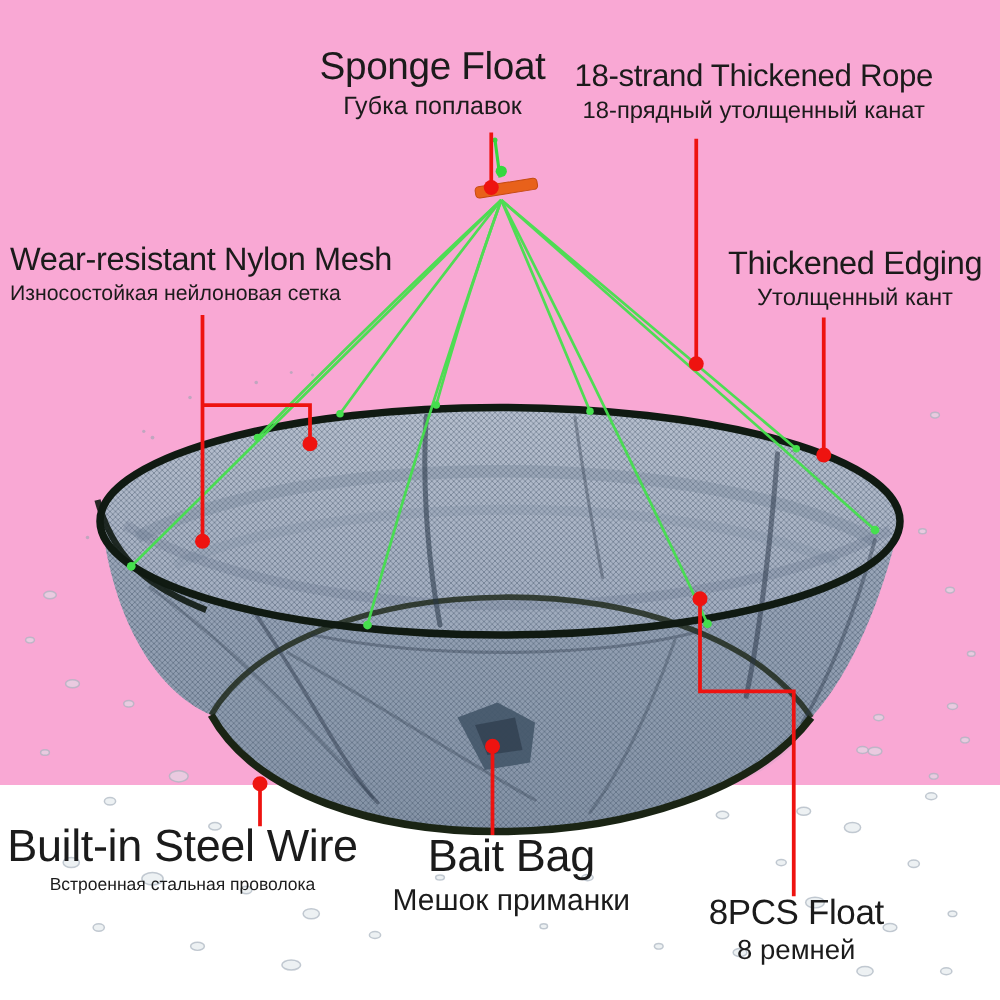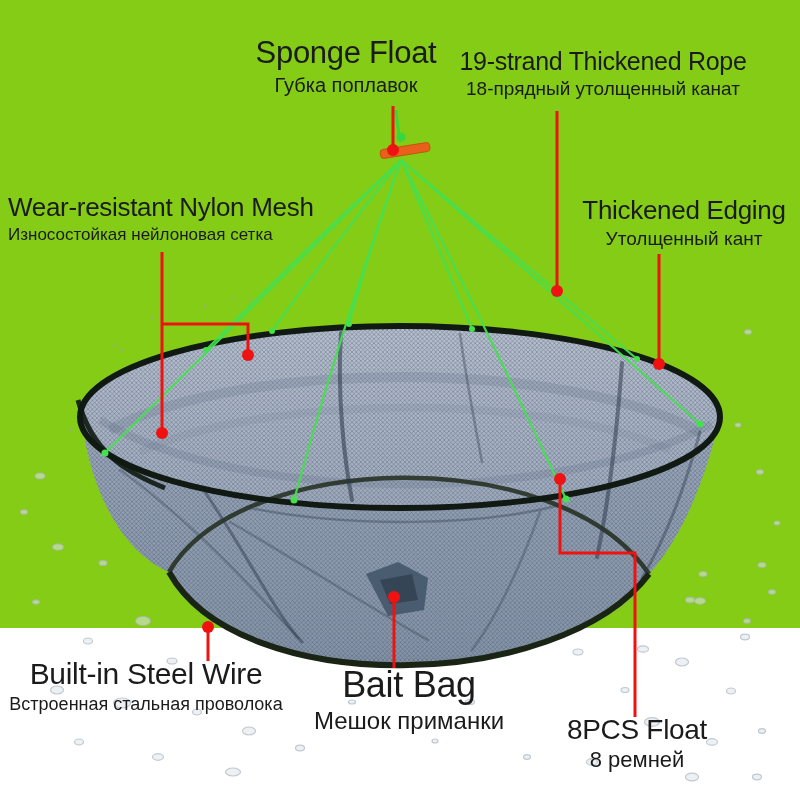--- a/index.html
+++ b/index.html
@@ -1,38 +1,38 @@
 <!DOCTYPE html>
 <html><head>
 <meta charset="utf-8">
 <style>
   html,body{margin:0;padding:0;}
   body{width:800px;height:800px;background:#ffffff;overflow:hidden;
        font-family:"Liberation Sans",sans-serif;}
-  .stage{position:relative;width:800px;height:628px;background:#84cc16;}
+  .stage{position:relative;width:800px;height:628px;background:#f9a8d4;}
   svg.scene{position:absolute;left:0;top:0;}
   .label{position:absolute;text-align:center;transform:translateX(-50%);
          color:#1b1b1b;line-height:1.12;white-space:nowrap;}
   .label .en{display:block;letter-spacing:-0.3px;}
   .label .ru{display:block;margin-top:3px;}
   .lb-sponge{left:346px;top:36px;}
   .lb-sponge .en{font-size:31px;}
   .lb-sponge .ru{font-size:20px;text-align:center;}
   .lb-rope{left:603px;top:47px;}
   .lb-rope .en{font-size:25px;}
   .lb-rope .ru{font-size:19px;}
   .lb-mesh{left:8px;top:193px;transform:none;text-align:left;}
   .lb-mesh .en{font-size:26px;}
   .lb-mesh .ru{font-size:17px;}
   .lb-edging{left:684px;top:196px;}
   .lb-edging .en{font-size:26px;}
   .lb-edging .ru{font-size:19px;}
   .lb-steel{left:146px;top:657px;}
-  .lb-steel .en{font-size:30px;}
-  .lb-steel .ru{font-size:18px;}
+  .lb-steel .en{font-size:36px;}
+  .lb-steel .ru{font-size:14px;}
   .lb-bait{left:409px;top:665px;}
   .lb-bait .en{font-size:36px;}
   .lb-bait .ru{font-size:24px;}
   .lb-straps{left:637px;top:714px;}
   .lb-straps .en{font-size:28px;}
   .lb-straps .ru{font-size:22px;}
 </style>
 </head>
 <body>
 
@@ -204,21 +204,21 @@
       <circle cx="394" cy="597" r="6"></circle>
       <circle cx="560" cy="479" r="6"></circle>
     </g>
   </svg>
 
   <div class="label lb-sponge">
     <span class="en">Sponge Float</span>
     <span class="ru">Губка поплавок</span>
   </div>
   <div class="label lb-rope">
-    <span class="en">19-strand Thickened Rope</span>
+    <span class="en">18-strand Thickened Rope</span>
     <span class="ru">18-прядный утолщенный канат</span>
   </div>
   <div class="label lb-edging">
     <span class="en">Thickened Edging</span>
     <span class="ru">Утолщенный кант</span>
   </div>
   <div class="label lb-mesh">
     <span class="en">Wear-resistant Nylon Mesh</span>
     <span class="ru">Износостойкая нейлоновая сетка</span>
   </div>

